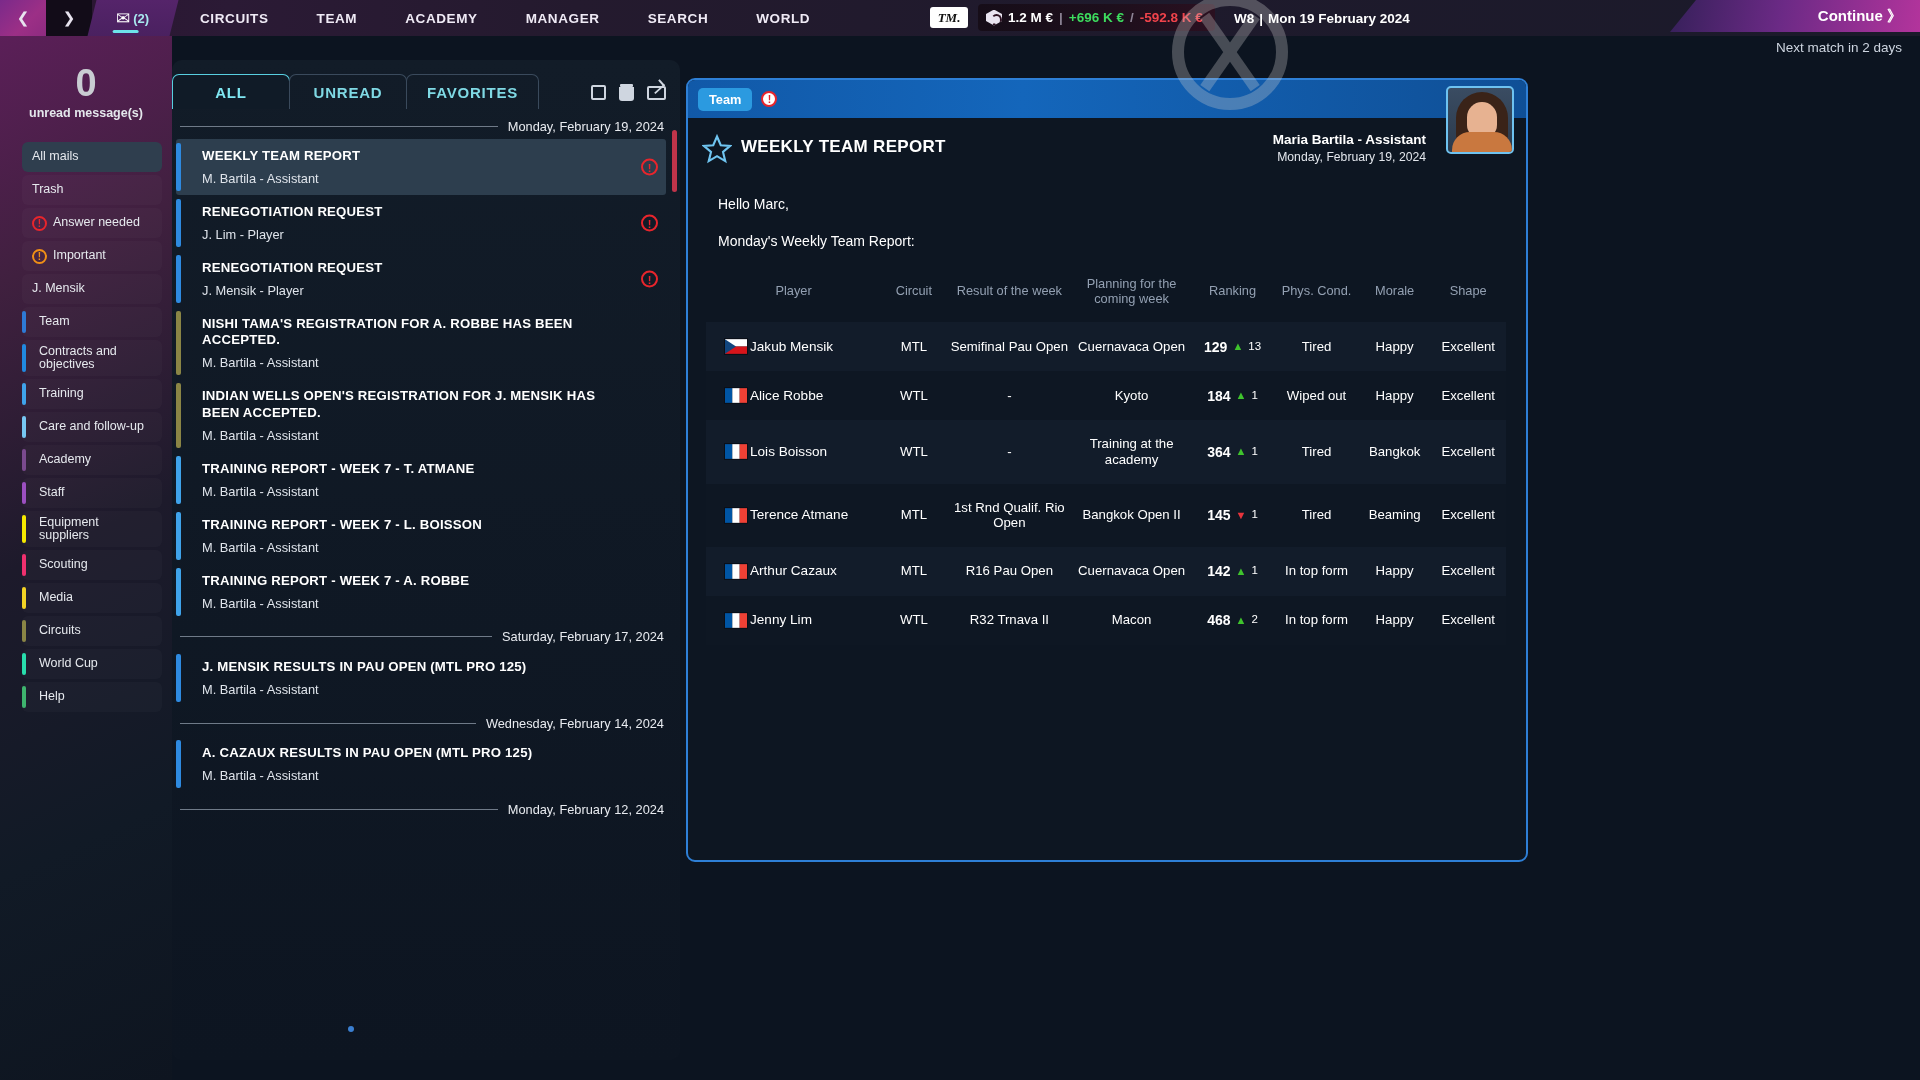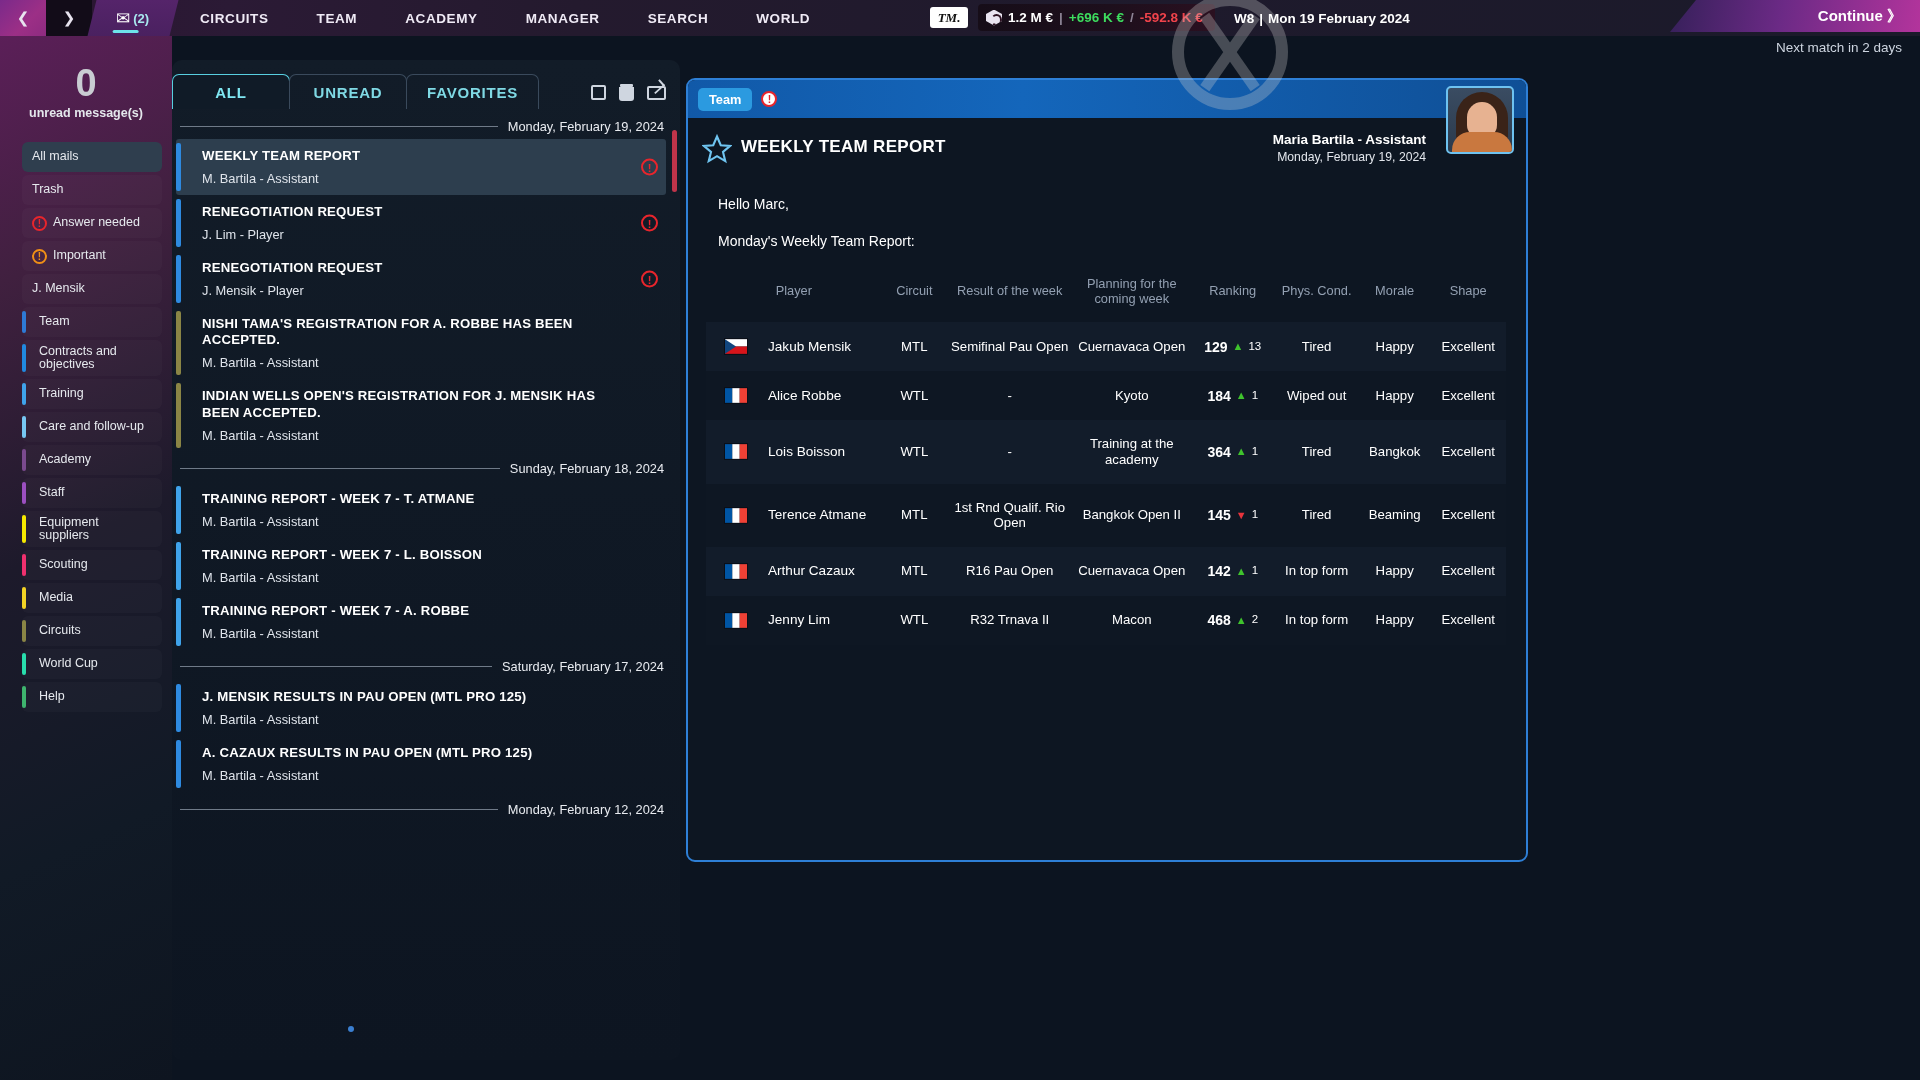--- a/index.html
+++ b/index.html
@@ -272,21 +272,21 @@
   .tbl th {
     color: #93a0b2; font-size: 12.8px; font-weight: 400; padding: 14px 4px 16px 4px;
     text-align: center; line-height: 1.15;
   }
   .tbl td {
     font-size: 13.2px; color: #ffffff; padding: 16px 4px; text-align: center; vertical-align: middle;
     line-height: 1.18;
   }
   .tbl tbody tr:nth-child(odd)  { background: #121c2a; }
   .tbl tbody tr:nth-child(even) { background: #0e1723; }
-  .player-cell { display: flex; align-items: center; gap: 20px; padding-left: 14px; text-align: center; }
+  .player-cell { display: flex; align-items: center; gap: 2px; padding-left: 14px; text-align: center; }
   .flagimg { width: 24px; height: 17px; flex: 0 0 auto; border: 1px solid #0a0f18; }
   .pname { font-size: 13.6px; }
   .rank-wrap { display: inline-flex; align-items: center; gap: 5px; justify-content: center; }
   .rank-num { font-weight: 700; font-size: 14px; }
   .rk-up { color: #3fc32d; font-size: 11px; }
   .rk-dn { color: #e8343c; font-size: 11px; }
   .rk-delta { font-size: 11.5px; color: #ffffff; }
   .c-yellow { color: #f2e13c; }
   .c-orange { color: #f0862a; }
   .c-green  { color: #3fc32d; }
@@ -465,24 +465,20 @@
     <span class="accent" style="background:#8a8545"></span>
     <div class="subj">NISHI TAMA'S REGISTRATION FOR A. ROBBE HAS BEEN ACCEPTED.</div>
     <div class="from">M. Bartila - Assistant</div>
   </div>
   <div class="mailrow">
     <span class="accent" style="background:#8a8545"></span>
     <div class="subj">INDIAN WELLS OPEN'S REGISTRATION FOR J. MENSIK HAS BEEN ACCEPTED.</div>
     <div class="from">M. Bartila - Assistant</div>
   </div>
 
-  <div class="datesep">
-    <span class="line"></span>
-    <span class="txt">Sunday, February 18, 2024</span>
-  </div>
   <div class="mailrow">
     <span class="accent" style="background:#3fa3ea"></span>
     <div class="subj">TRAINING REPORT - WEEK 7 - T. ATMANE</div>
     <div class="from">M. Bartila - Assistant</div>
   </div>
   <div class="mailrow">
     <span class="accent" style="background:#3fa3ea"></span>
     <div class="subj">TRAINING REPORT - WEEK 7 - L. BOISSON</div>
     <div class="from">M. Bartila - Assistant</div>
   </div>
@@ -495,20 +491,24 @@
   <div class="datesep">
     <span class="line"></span>
     <span class="txt">Saturday, February 17, 2024</span>
   </div>
   <div class="mailrow">
     <span class="accent" style="background:#2e8ae0"></span>
     <div class="subj">J. MENSIK RESULTS IN PAU OPEN (MTL PRO 125)</div>
     <div class="from">M. Bartila - Assistant</div>
   </div>
 
+  <div class="datesep">
+    <span class="line"></span>
+    <span class="txt">Wednesday, February 14, 2024</span>
+  </div>
   <div class="mailrow">
     <span class="accent" style="background:#2e8ae0"></span>
     <div class="subj">A. CAZAUX RESULTS IN PAU OPEN (MTL PRO 125)</div>
     <div class="from">M. Bartila - Assistant</div>
   </div>
 
   <div class="datesep">
     <span class="line"></span>
     <span class="txt">Monday, February 12, 2024</span>
   </div>

